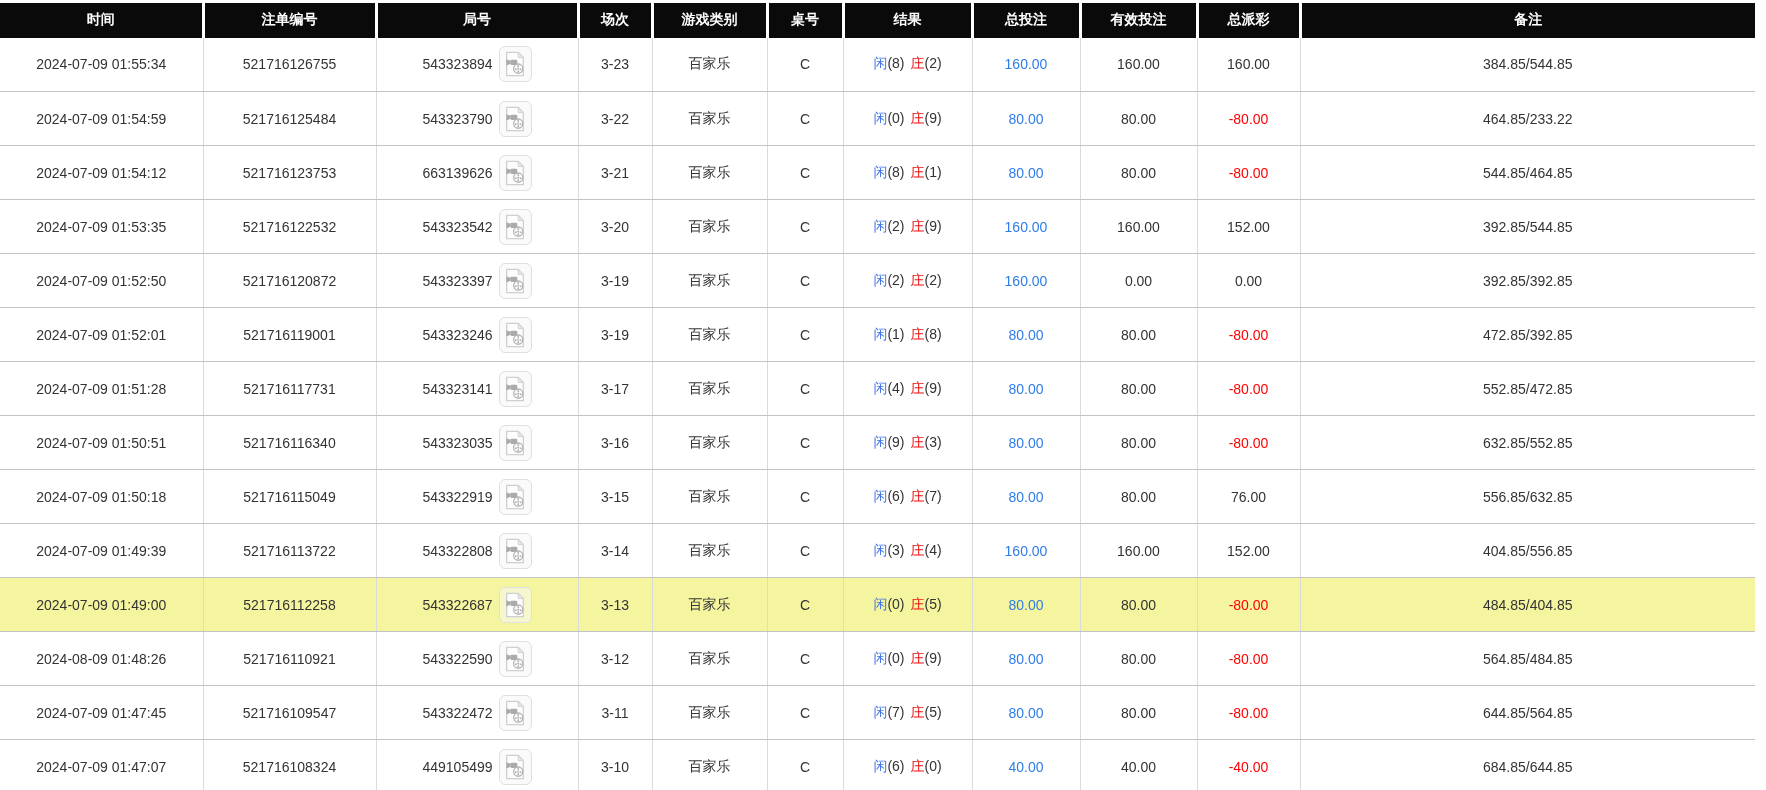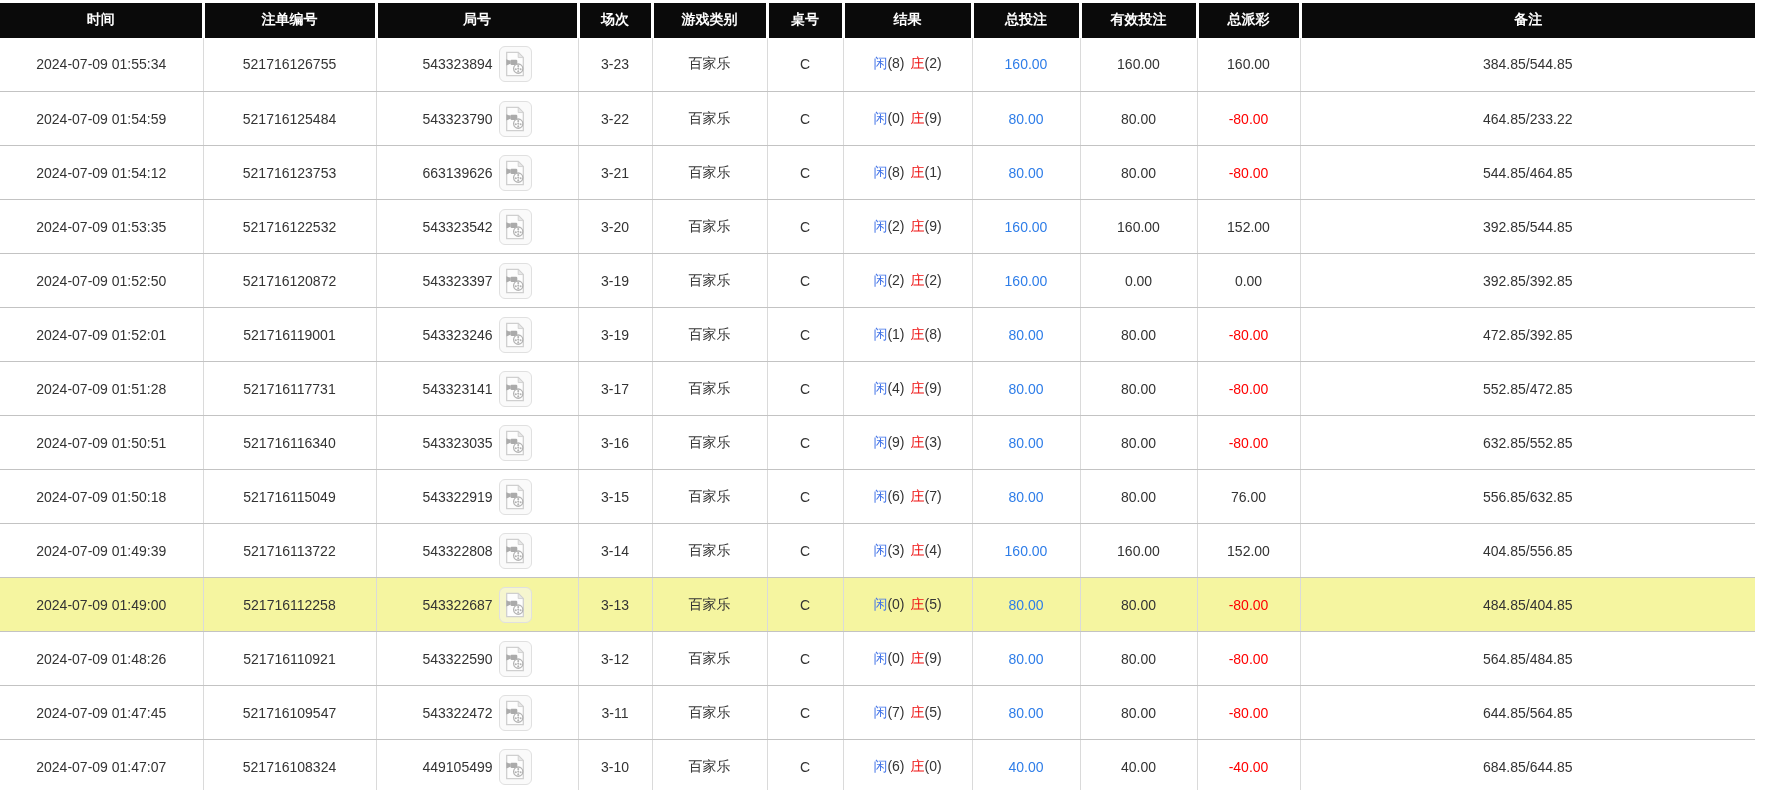--- a/index.html
+++ b/index.html
@@ -442,21 +442,21 @@
     <td>
       <span class="res-player">闲</span><span class="res-num">(0)</span><span class="res-banker">庄</span><span class="res-num">(5)</span>
     </td>
     <td class="c-link">80.00</td>
     <td>80.00</td>
     <td class="c-payout neg">-80.00</td>
     <td>484.85/404.85</td>
   </tr>
 
   <tr>
-    <td>2024-07-09 01:48:26</td>
+    <td>2024-08-09 01:48:26</td>
     <td>521716110921</td>
     <td>
       <span class="round-no">543322590</span><button class="video-btn">
               <svg width="24" height="26" viewBox="0 0 26 28">
           <path d="M4 1.5 h12.5 l5.5 5.5 v19.5 h-18 z" fill="#fdfdfd" stroke="#cfcfcf" stroke-width="1.4"></path>
           <path d="M16.5 1.5 l5.5 5.5 h-5.5 z" fill="#e8e8e8" stroke="#cfcfcf" stroke-width="1"></path>
           <rect x="8" y="9.5" width="7.5" height="5.5" rx="1.2" fill="#ababab"></rect>
           <path d="M8.2 10.6 L3.6 8.8 L3.6 15.6 L8.2 13.8 z" fill="#ababab"></path>
           <circle cx="16.5" cy="19" r="5" fill="#ffffff" stroke="#b3b3b3" stroke-width="1.4"></circle>
           <circle cx="16.5" cy="19" r="1.1" fill="#b3b3b3"></circle>

